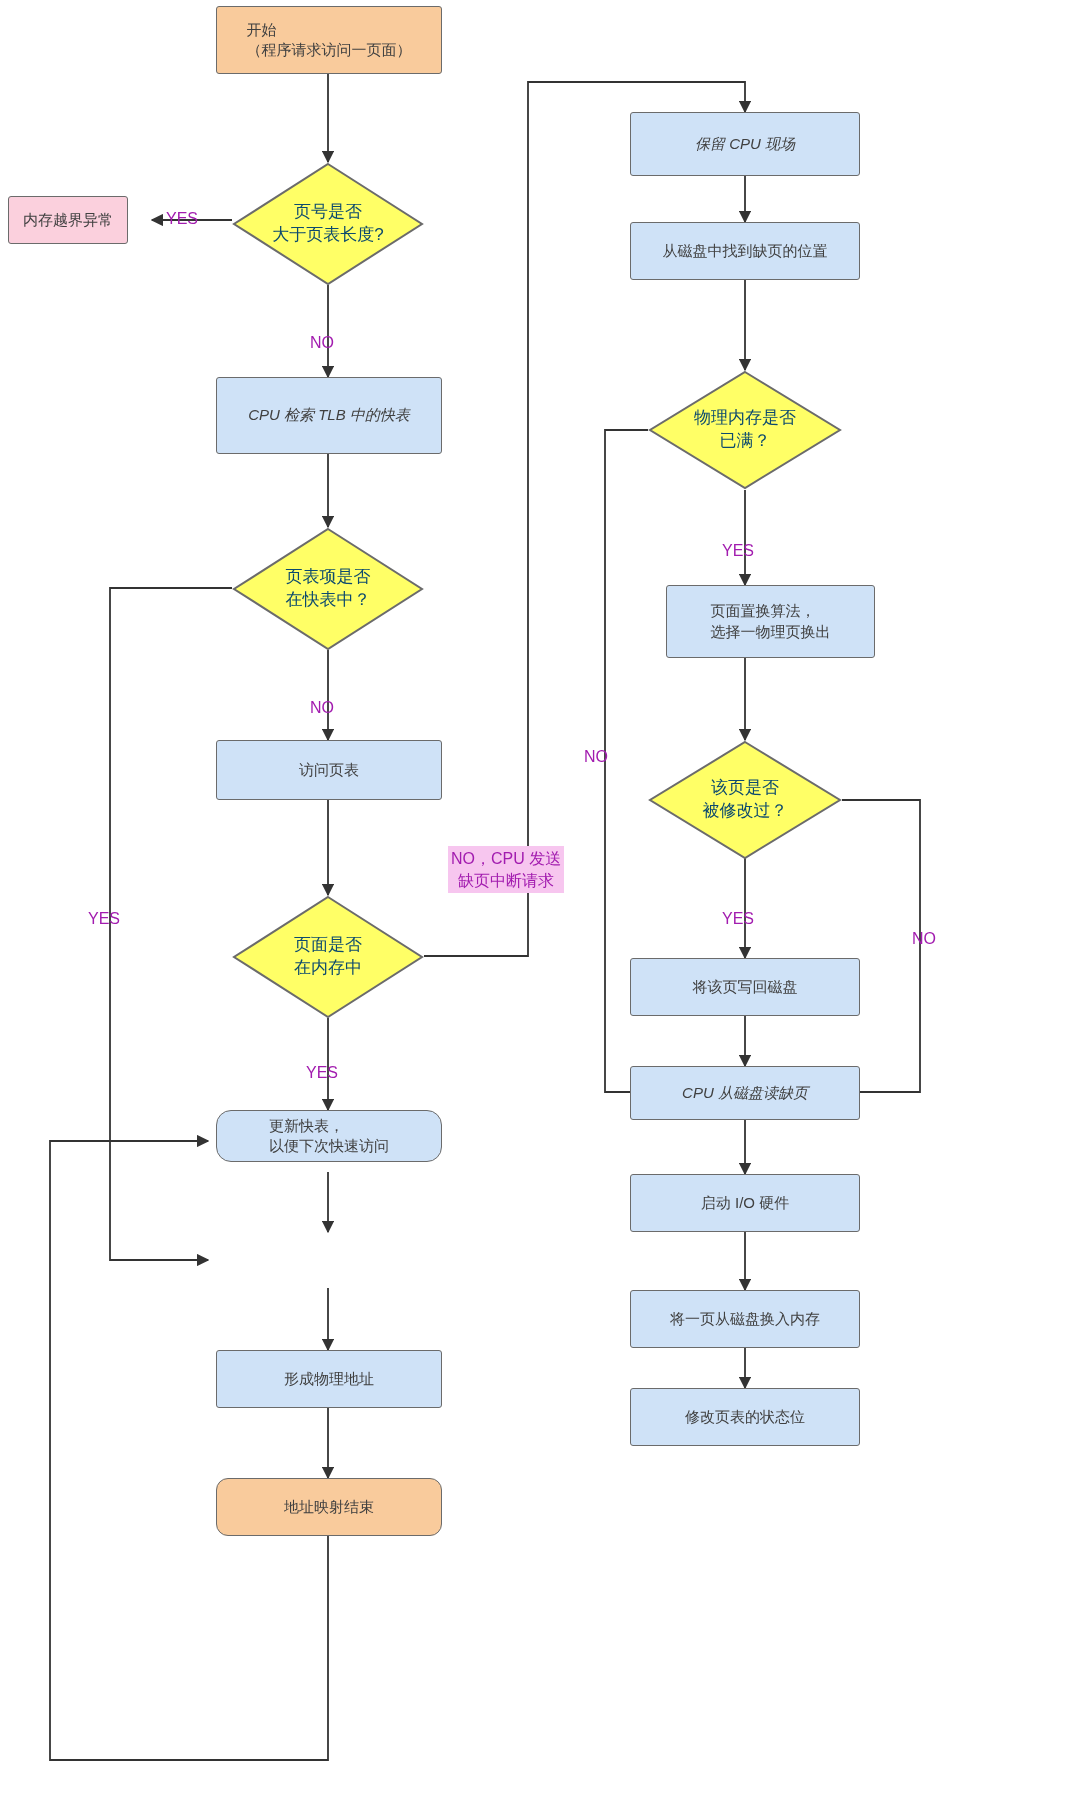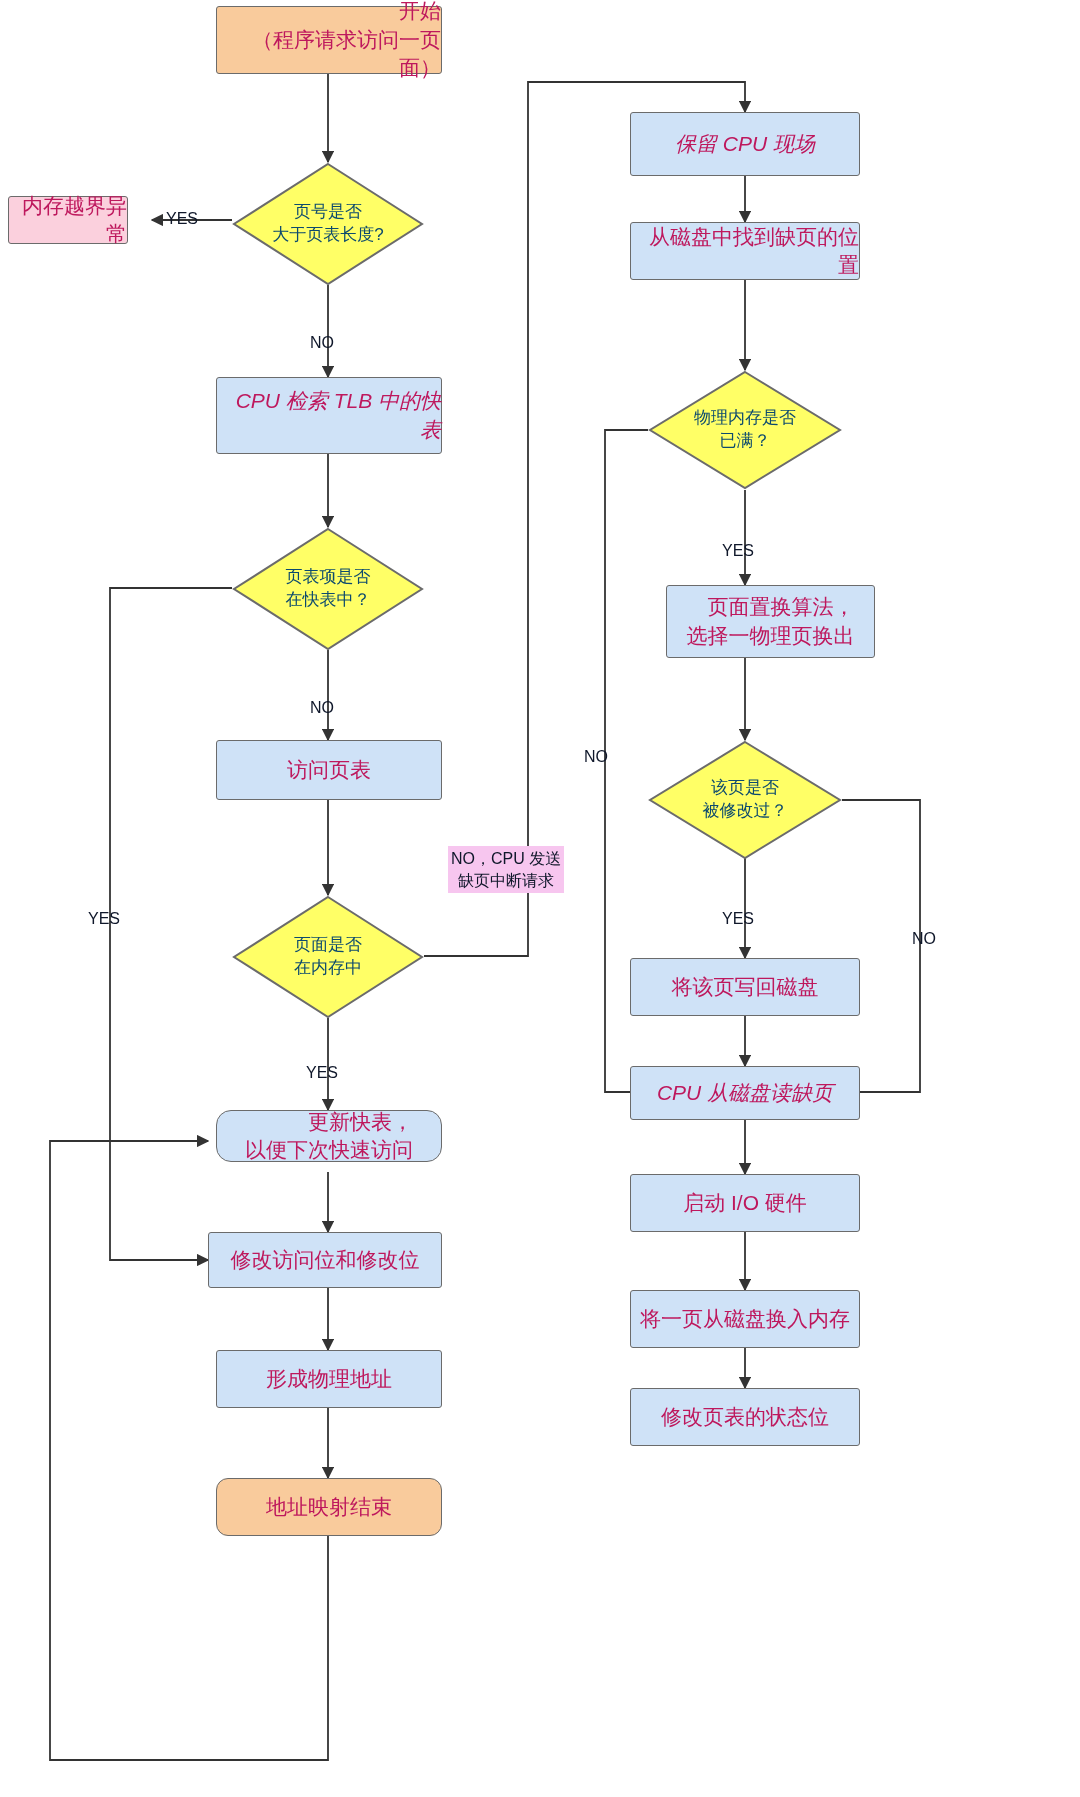--- a/index.html
+++ b/index.html
@@ -24,23 +24,23 @@
     width: 1080px;
     height: 1797px;
     pointer-events: none;
   }
   .node {
     position: absolute;
     box-sizing: border-box;
     display: flex;
     align-items: center;
     justify-content: center;
-    text-align: right;
-    font-size: 21px;
-    color: #be185d;
+    text-align: left;
+    font-size: 15px;
+    color: #404040;
     line-height: 1.35;
     white-space: pre-line;
   }
   .rect {
     border: 1.4px solid #6b6b6b;
     border-radius: 3px;
   }
   .proc {
     background: #cfe2f7;
   }
@@ -67,21 +67,21 @@
     z-index: 2;
     text-align: center;
     font-size: 17px;
     color: #0c4a6e;
     line-height: 1.35;
     white-space: pre-line;
   }
   .edge-label {
     position: absolute;
     font-size: 16px;
-    color: #0f172a;
+    color: #a21caf;
     white-space: pre-line;
     line-height: 1.35;
   }
   .edge-label.pink {
     background: #f7c6ef;
     padding: 2px 3px;
     text-align: center;
   }
   .italic-note {
     font-style: italic;
@@ -189,23 +189,20 @@
     </svg>
     <span class="diamond-label">页面是否
 在内存中</span>
   </div>
 
   <div class="node rect proc" style="left:216px; top:1110px; width:226px; height:52px;border-radius:15px;">
     <span>更新快表，
 以便下次快速访问</span>
   </div>
 
-  <div class="node rect proc" style="left:208px; top:1232px; width:234px; height:56px;">
-    <span>修改访问位和修改位</span>
-  </div>
 
   <div class="node rect proc" style="left:216px; top:1350px; width:226px; height:58px;">
     <span>形成物理地址</span>
   </div>
 
   <div class="node rect term" style="left:216px; top:1478px; width:226px; height:58px;border-radius:12px;">
     <span>地址映射结束</span>
   </div>
 
   <div class="node rect proc italic-note" style="left:630px; top:112px; width:230px; height:64px;">

